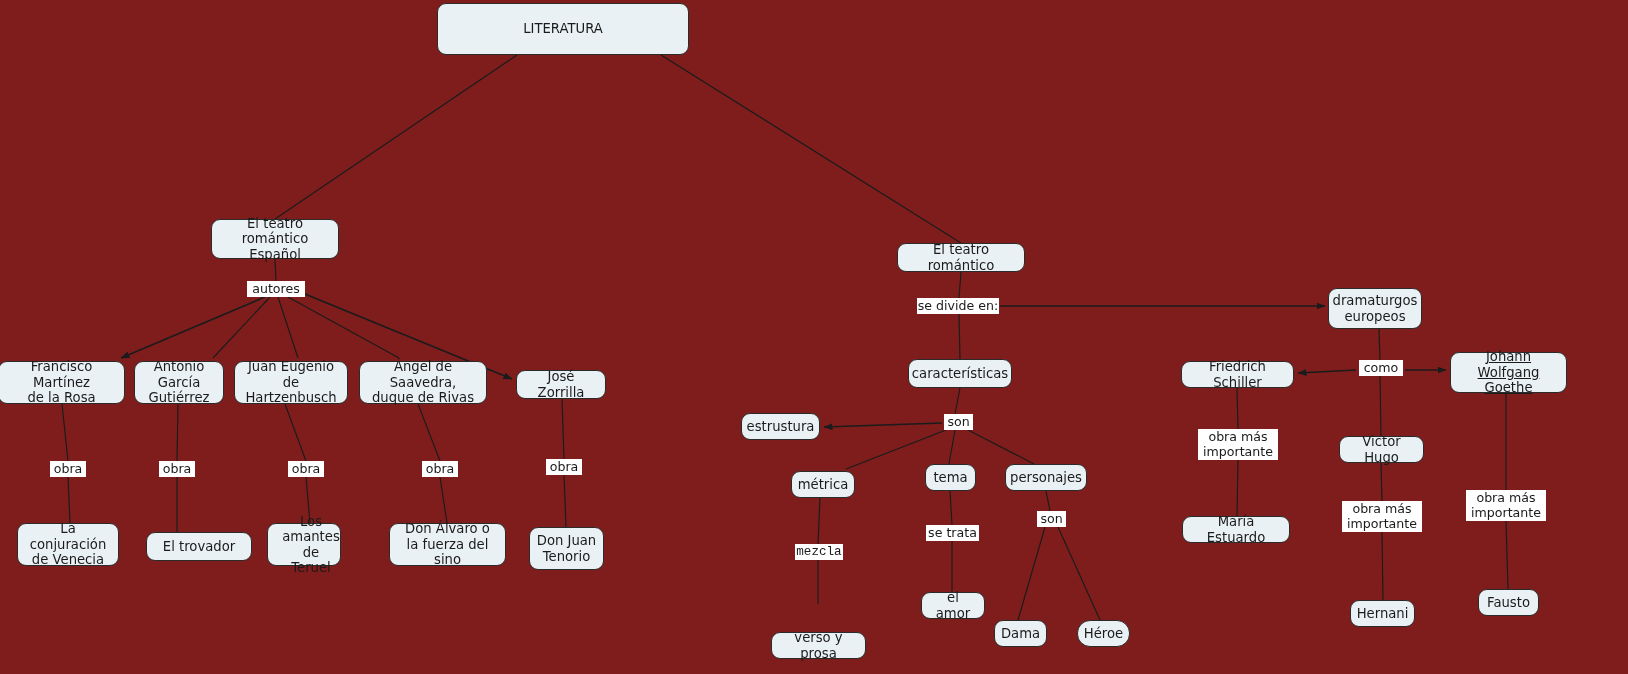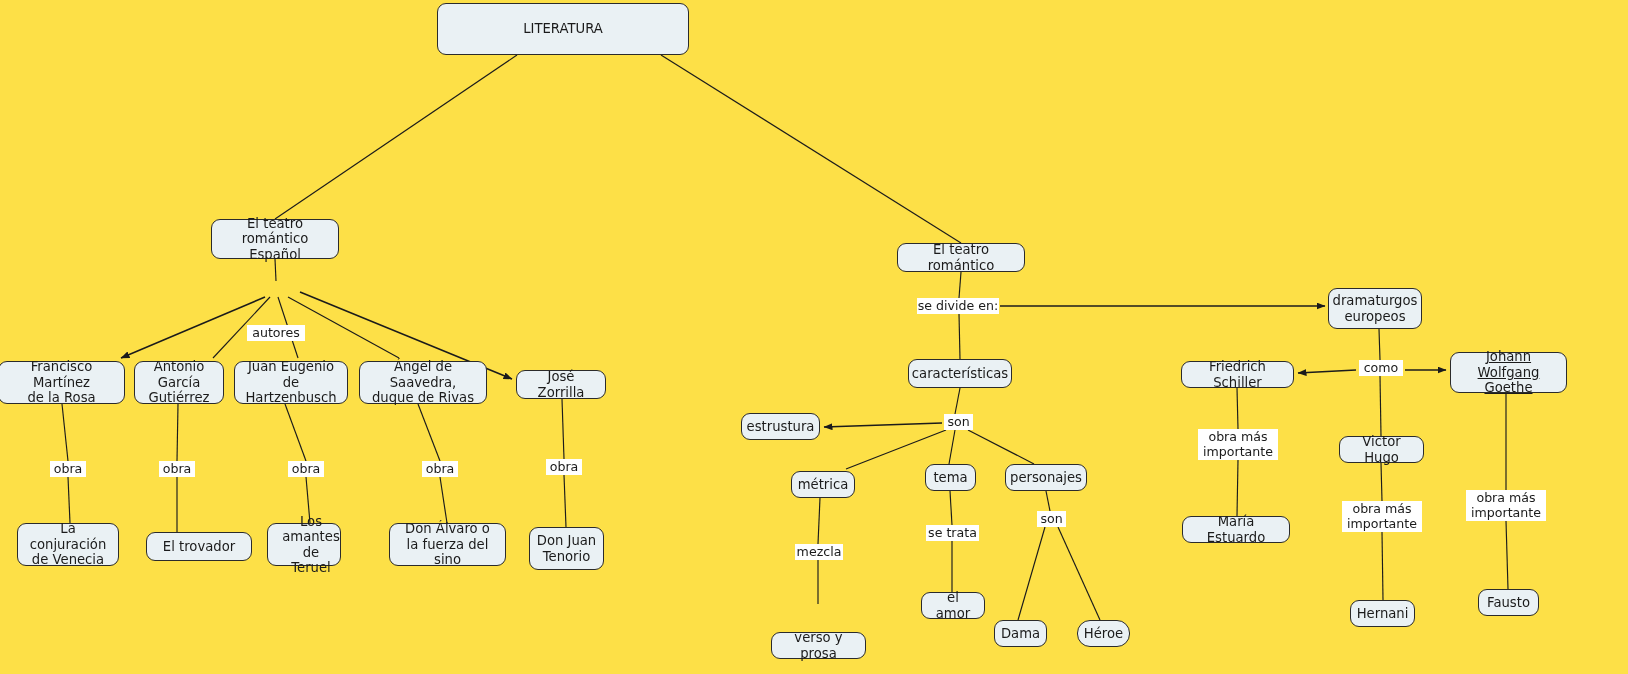--- a/index.html
+++ b/index.html
@@ -7,21 +7,21 @@
     padding: 0;
     background: #ffffff;
   }
   body {
     font-family: "DejaVu Sans", sans-serif;
   }
   #canvas {
     position: relative;
     width: 1628px;
     height: 674px;
-    background: #fde047;
+    background: #7f1d1d;
     overflow: hidden;
   }
   #edges {
     position: absolute;
     left: 0;
     top: 0;
     width: 1628px;
     height: 674px;
     pointer-events: none;
   }
@@ -149,29 +149,29 @@
 europeos</div>
       <div class="node" style="left: 1181px; top: 361px; width: 113px; height: 27px; background: rgb(234, 241, 244); border-color: rgb(43, 43, 43); color: rgb(27, 27, 27);">Friedrich Schiller</div>
       <div class="node" style="left: 1450px; top: 352px; width: 117px; height: 41px; background: rgb(234, 241, 244); border-color: rgb(43, 43, 43); color: rgb(27, 27, 27); text-decoration: underline;">Johann Wolfgang
 Goethe</div>
       <div class="node" style="left: 1339px; top: 436px; width: 85px; height: 27px; background: rgb(234, 241, 244); border-color: rgb(43, 43, 43); color: rgb(27, 27, 27);">Victor Hugo</div>
       <div class="node" style="left: 1182px; top: 516px; width: 108px; height: 27px; background: rgb(234, 241, 244); border-color: rgb(43, 43, 43); color: rgb(27, 27, 27);">María Estuardo</div>
       <div class="node" style="left: 1350px; top: 600px; width: 65px; height: 27px; background: rgb(234, 241, 244); border-color: rgb(43, 43, 43); color: rgb(27, 27, 27);">Hernani</div>
       <div class="node" style="left: 1478px; top: 589px; width: 61px; height: 27px; background: rgb(234, 241, 244); border-color: rgb(43, 43, 43); color: rgb(27, 27, 27);">Fausto</div>
     </div>
   <div id="label-layer">
-      <div class="linklabel" style="left: 247px; top: 281px; width: 58px; height: 16px; color: rgb(27, 27, 27); margin-top: 44px;">autores</div>
+      <div class="linklabel" style="left: 247px; top: 281px; width: 58px; height: 16px; color: rgb(27, 27, 27);">autores</div>
       <div class="linklabel" style="left: 50px; top: 461px; width: 36px; height: 16px; color: rgb(27, 27, 27);">obra</div>
       <div class="linklabel" style="left: 159px; top: 461px; width: 36px; height: 16px; color: rgb(27, 27, 27);">obra</div>
       <div class="linklabel" style="left: 288px; top: 461px; width: 36px; height: 16px; color: rgb(27, 27, 27);">obra</div>
       <div class="linklabel" style="left: 422px; top: 461px; width: 36px; height: 16px; color: rgb(27, 27, 27);">obra</div>
       <div class="linklabel" style="left: 546px; top: 459px; width: 36px; height: 16px; color: rgb(27, 27, 27);">obra</div>
       <div class="linklabel" style="left: 917px; top: 298px; width: 82px; height: 16px; color: rgb(27, 27, 27);">se divide en:</div>
       <div class="linklabel" style="left: 944px; top: 414px; width: 29px; height: 16px; color: rgb(27, 27, 27);">son</div>
-      <div class="linklabel" style="left: 795px; top: 544px; width: 48px; height: 16px; color: rgb(27, 27, 27);">mezcla</div>
+      <div class="linklabel" style="left: 795px; top: 544px; width: 48px; height: 16px; color: rgb(27, 27, 27); font-family: Liberation Mono, monospace;">mezcla</div>
       <div class="linklabel" style="left: 926px; top: 525px; width: 53px; height: 16px; color: rgb(27, 27, 27);">se trata</div>
       <div class="linklabel" style="left: 1037px; top: 511px; width: 29px; height: 16px; color: rgb(27, 27, 27);">son</div>
       <div class="linklabel" style="left: 1359px; top: 360px; width: 44px; height: 16px; color: rgb(27, 27, 27);">como</div>
       <div class="linklabel" style="left: 1198px; top: 429px; width: 80px; height: 31px; color: rgb(27, 27, 27);">obra más
 importante</div>
       <div class="linklabel" style="left: 1342px; top: 501px; width: 80px; height: 31px; color: rgb(27, 27, 27);">obra más
 importante</div>
       <div class="linklabel" style="left: 1466px; top: 490px; width: 80px; height: 31px; color: rgb(27, 27, 27);">obra más
 importante</div>
     </div>

